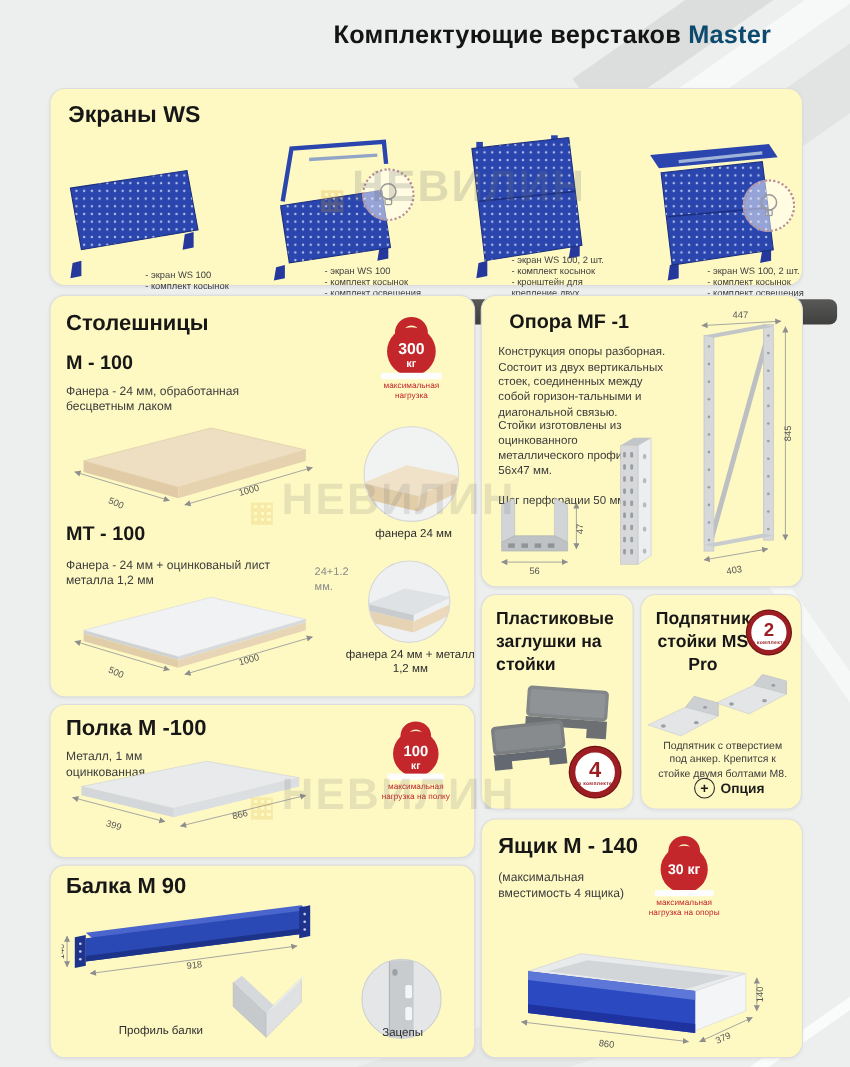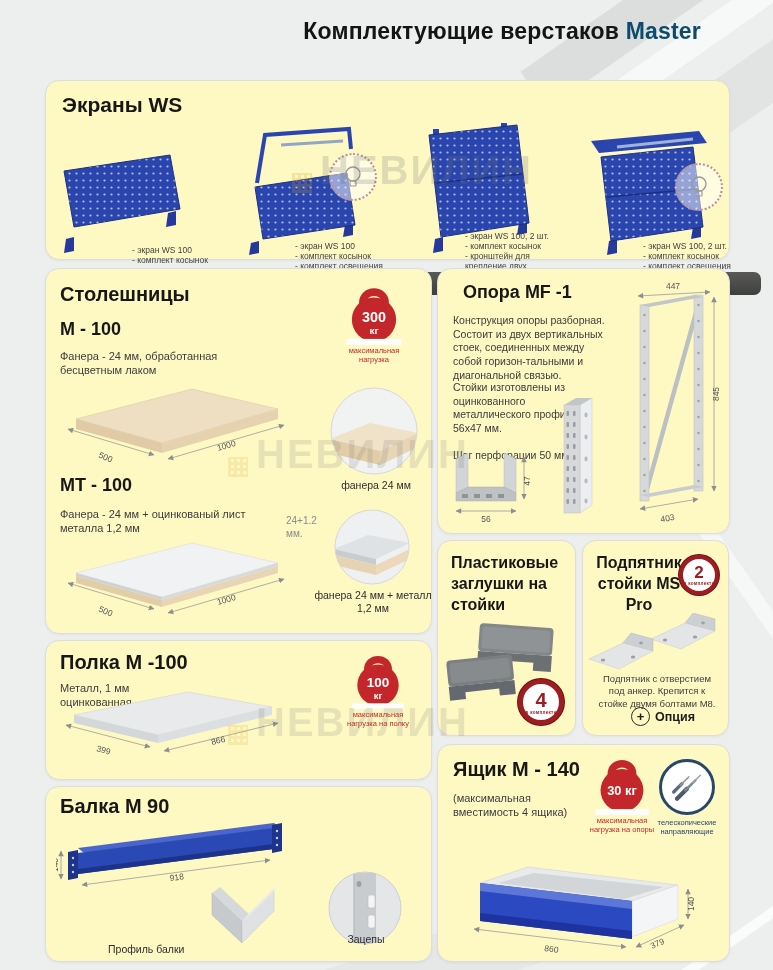--- a/index.html
+++ b/index.html
@@ -440,21 +440,21 @@
       <text class="dimtxt" x="2" y="50" transform="rotate(-90 2 50)" text-anchor="middle">140</text>
       <line x1="26" y1="70" x2="214" y2="45" stroke="#9b9b9b" stroke-width="0.8" marker-start="url(#mB)" marker-end="url(#mA)"></line>
       <text class="dimtxt" x="114" y="66" transform="rotate(-7 114 66)">918</text>
     </svg>
     <svg style="position:absolute;left:158px;top:92px;" width="78" height="66" viewBox="0 0 78 66">
       <polygon points="8,14 38,42 38,64 8,36" fill="#c7cacc" stroke="#aeb2b4" stroke-width="0.5"></polygon>
       <polygon points="38,42 70,10 70,32 38,64" fill="#dfe1e3" stroke="#c3c6c8" stroke-width="0.5"></polygon>
       <polygon points="8,14 16,8 46,36 38,42" fill="#d6d9db"></polygon>
       <polygon points="38,42 46,36 76,6 70,10" fill="#eceeef"></polygon>
     </svg>
-    <div class="dcap" style="left:62px;top:156px;width:110px;text-align:left;">Профиль балки</div>
+    <div class="dcap" style="left:62px;top:144px;width:110px;text-align:left;">Профиль балки</div>
     <svg style="position:absolute;left:282px;top:84px;" width="74" height="74" viewBox="0 0 74 74">
       <circle cx="37" cy="37" r="36" fill="#e4e6e8" stroke="#cdd0d2"></circle>
       <g clip-path="url(#circ38)">
         <rect x="26" y="2" width="22" height="70" fill="#c9cccf"></rect>
         <line x1="26" y1="2" x2="26" y2="72" stroke="#aeb3b6" stroke-width="1"></line>
         <rect x="40" y="24" width="7" height="13" rx="2" fill="#f4f5f6" stroke="#b9bec1" stroke-width="0.6"></rect>
         <rect x="40" y="44" width="7" height="13" rx="2" fill="#f4f5f6" stroke="#b9bec1" stroke-width="0.6"></rect>
         <ellipse cx="31" cy="13" rx="2.4" ry="3" fill="#9aa0a4"></ellipse>
       </g>
     </svg>
@@ -465,32 +465,20 @@
     <div class="ctitle" style="left:15px;top:13px;font-size:20px;">Ящик М - 140</div>
     <div class="desc" style="left:15px;top:46px;width:130px;font-size:11px;">(максимальная вместимость 4 ящика)</div>
     <div class="kb" style="left:148px;top:10px;">
       <svg width="54" height="60" viewBox="0 0 100 112">
         <path d="M30 36 C30 10 70 10 70 36" fill="none" stroke="#c4272b" stroke-width="14" stroke-linecap="round"></path>
         <circle cx="50" cy="66" r="40" fill="#c4272b"></circle>
         <rect x="0" y="101" width="100" height="11" fill="#fdfdfd"></rect>
         <text x="50" y="74" text-anchor="middle" font-size="24" font-weight="bold" fill="#fff">30 кг</text>
       </svg>
       <div class="kb-cap">максимальная нагрузка на опоры</div>
-    </div>
-    <div style="position:absolute;left:218px;top:14px;width:62px;text-align:center;">
-      <div style="width:50px;height:50px;border-radius:50%;border:3px solid #27476b;margin:0 auto;display:flex;align-items:center;justify-content:center;background:#fff;">
-        <svg width="40" height="40" viewBox="0 0 48 48">
-          <line x1="12" y1="38" x2="24" y2="26" stroke="#4a5a6a" stroke-width="5" stroke-linecap="round"></line>
-          <line x1="22" y1="28" x2="34" y2="16" stroke="#7a8694" stroke-width="3" stroke-linecap="round"></line>
-          <line x1="31" y1="19" x2="40" y2="10" stroke="#9aa4ae" stroke-width="1.8" stroke-linecap="round"></line>
-          <line x1="8" y1="30" x2="18" y2="20" stroke="#5d6b7a" stroke-width="4" stroke-linecap="round"></line>
-          <line x1="16" y1="22" x2="26" y2="12" stroke="#8b97a3" stroke-width="2" stroke-linecap="round"></line>
-        </svg>
-      </div>
-      <div style="font-size:7.5px;color:#27476b;line-height:1.25;margin-top:3px;">телескопические направляющие</div>
     </div>
     <svg style="position:absolute;left:26px;top:102px;" width="235" height="110" viewBox="0 0 235 110">
       <polygon points="16,36 64,20 214,38 168,54" fill="#e8eaec" stroke="#cfd2d4" stroke-width="0.6"></polygon>
       <polygon points="34,36 70,26 200,40 160,52" fill="#d2d6d9"></polygon>
       <polygon points="168,54 214,38 214,72 168,90" fill="#f4f5f6" stroke="#d8dadc" stroke-width="0.6"></polygon>
       <polygon points="16,36 168,54 168,92 16,74" fill="#2b49c0"></polygon>
       <polygon points="16,36 168,54 168,62 16,44" fill="#5d77d8"></polygon>
       <polygon points="16,66 168,84 168,92 16,74" fill="#1e33a0"></polygon>
       <line x1="10" y1="82" x2="162" y2="100" stroke="#9b9b9b" stroke-width="0.8" marker-start="url(#mB)" marker-end="url(#mA)"></line>
       <text class="dimtxt" x="80" y="104" transform="rotate(7 80 104)">860</text>

